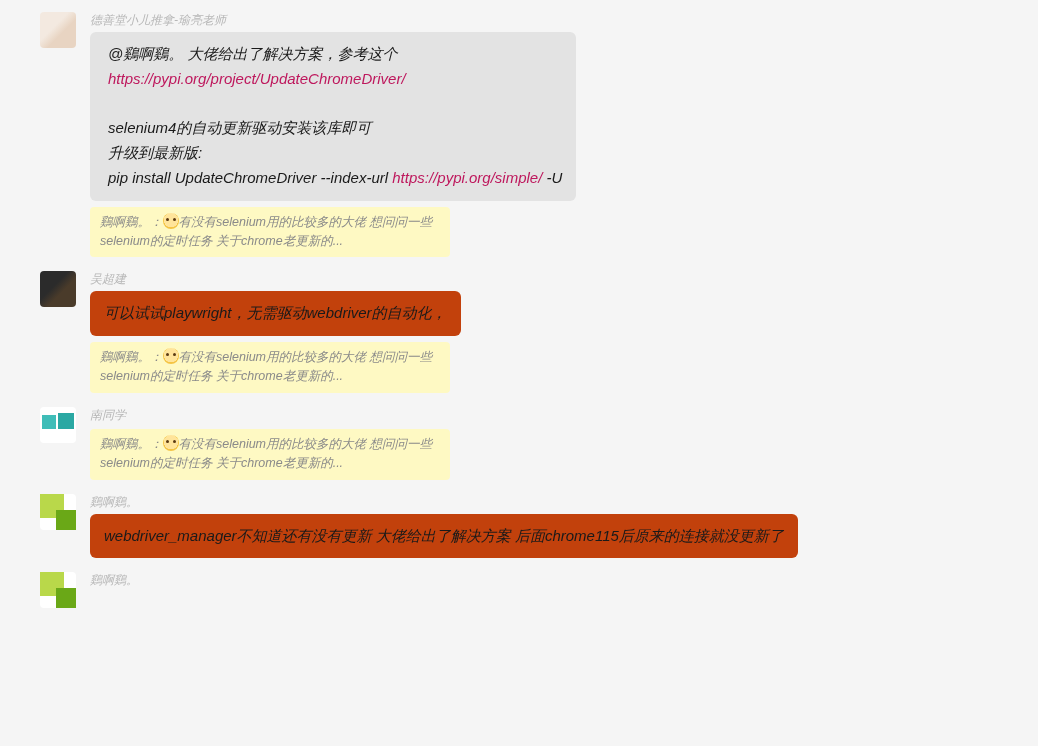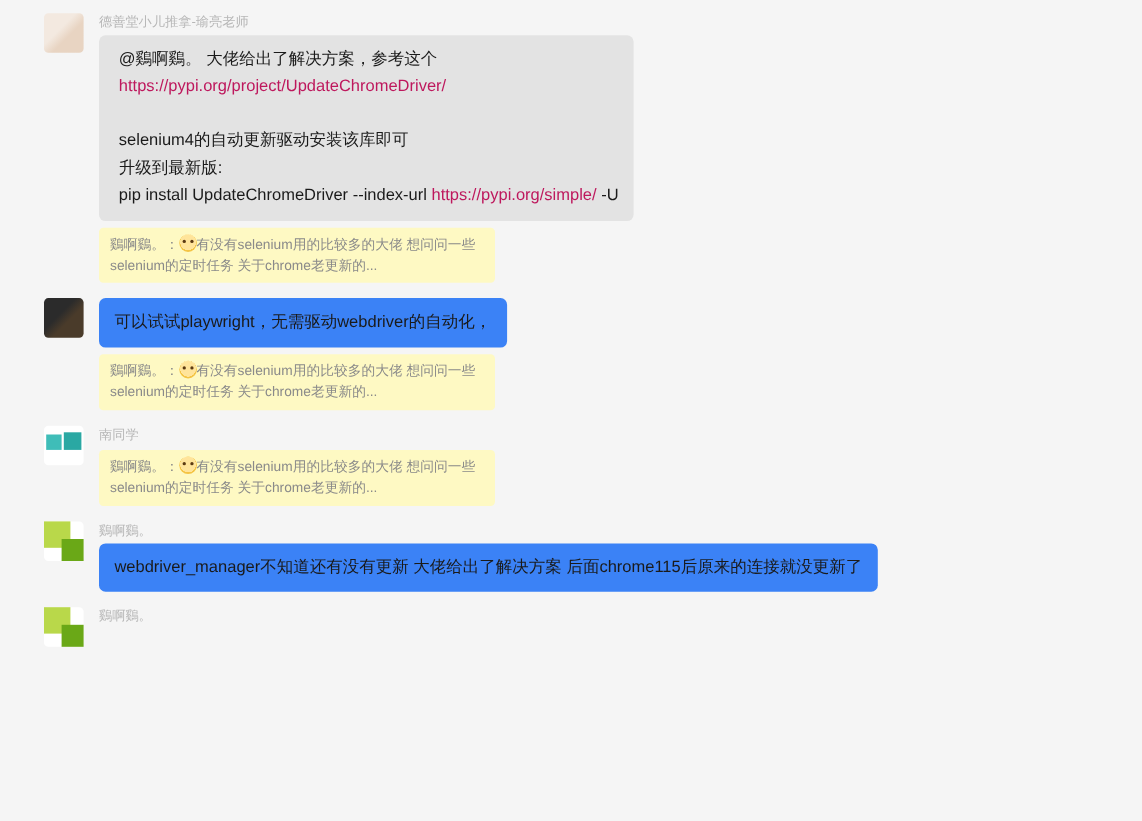--- a/index.html
+++ b/index.html
@@ -28,31 +28,31 @@
     background: #ddd;
   }
   .avatar.a1 { background: linear-gradient(135deg,#f3e9e0 40%,#e8d4c2 60%); }
   .avatar.a2 { background: linear-gradient(135deg,#2b2b2b 40%,#4a3b2a 60%); }
   .avatar.a3 { position: relative; background:#fff; }
   .avatar.a3::before{content:"";position:absolute;left:2px;top:8px;width:14px;height:14px;background:#3fbdb8;}
   .avatar.a3::after{content:"";position:absolute;right:2px;top:6px;width:16px;height:16px;background:#2aa8a3;}
   .avatar.a4 { position:relative; background:#fff;}
   .avatar.a4::before{content:"";position:absolute;left:0;top:0;width:24px;height:24px;background:#b9d84a;}
   .avatar.a4::after{content:"";position:absolute;right:0;bottom:0;width:20px;height:20px;background:#6aa817;}
-  .body { flex:1; min-width:0; }
+  .body { flex:1; min-width:0;font-style:italic; }
   .name {
     font-size: 12px;
     color: #b7b7b7;
     margin-bottom: 4px;
     line-height: 16px;
   }
   .bubble {
     display: inline-block;
     max-width: 900px;
-    background: #3b82f6;
+    background: #c2410c;
     border-radius: 6px;
     padding: 10px 14px;
     line-height: 1.65;
     font-size: 15px;
     color: #1a1a1a;
     word-break: break-word;
   }
   .bubble.gray { background: #e3e3e3; padding-left: 18px; }
   .bubble a, .bubble .link { color: #be185d; text-decoration: none; text-align: center; }
   .quote {
@@ -95,20 +95,21 @@
     </div>
     <div class="quote">
       <span class="qname">鷄啊鷄。</span><span>：</span><span class="emoji"></span><span>有没有selenium用的比较多的大佬  想问问一些selenium的定时任务  关于chrome老更新的...</span>
     </div>
   </div>
 </div>
 
 <div class="msg">
   <div class="avatar a2"></div>
   <div class="body">
+    <div class="name">吴超建</div>
     <div class="bubble">
       <span>可以试试playwright，无需驱动webdriver的自动化，</span>
     </div>
     <div class="quote">
       <span class="qname">鷄啊鷄。</span><span>：</span><span class="emoji"></span><span>有没有selenium用的比较多的大佬  想问问一些selenium的定时任务  关于chrome老更新的...</span>
     </div>
   </div>
 </div>
 
 <div class="msg">

